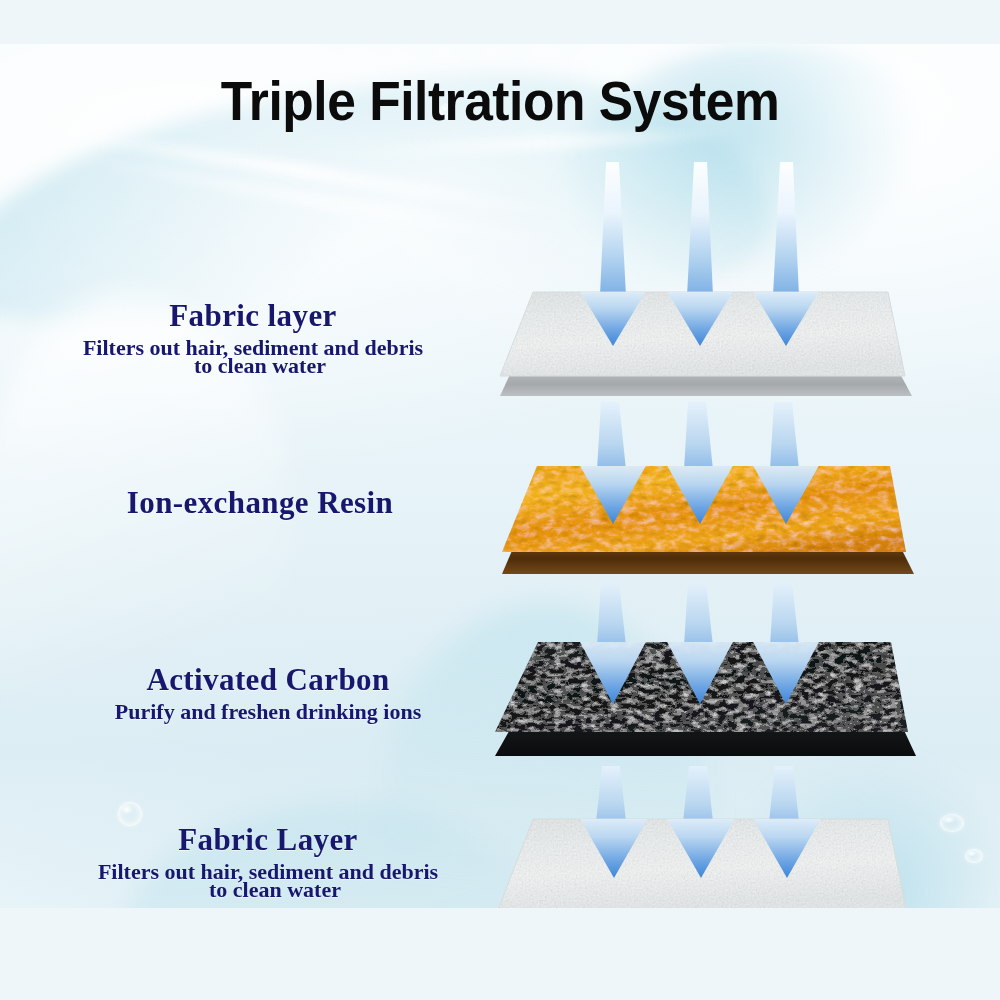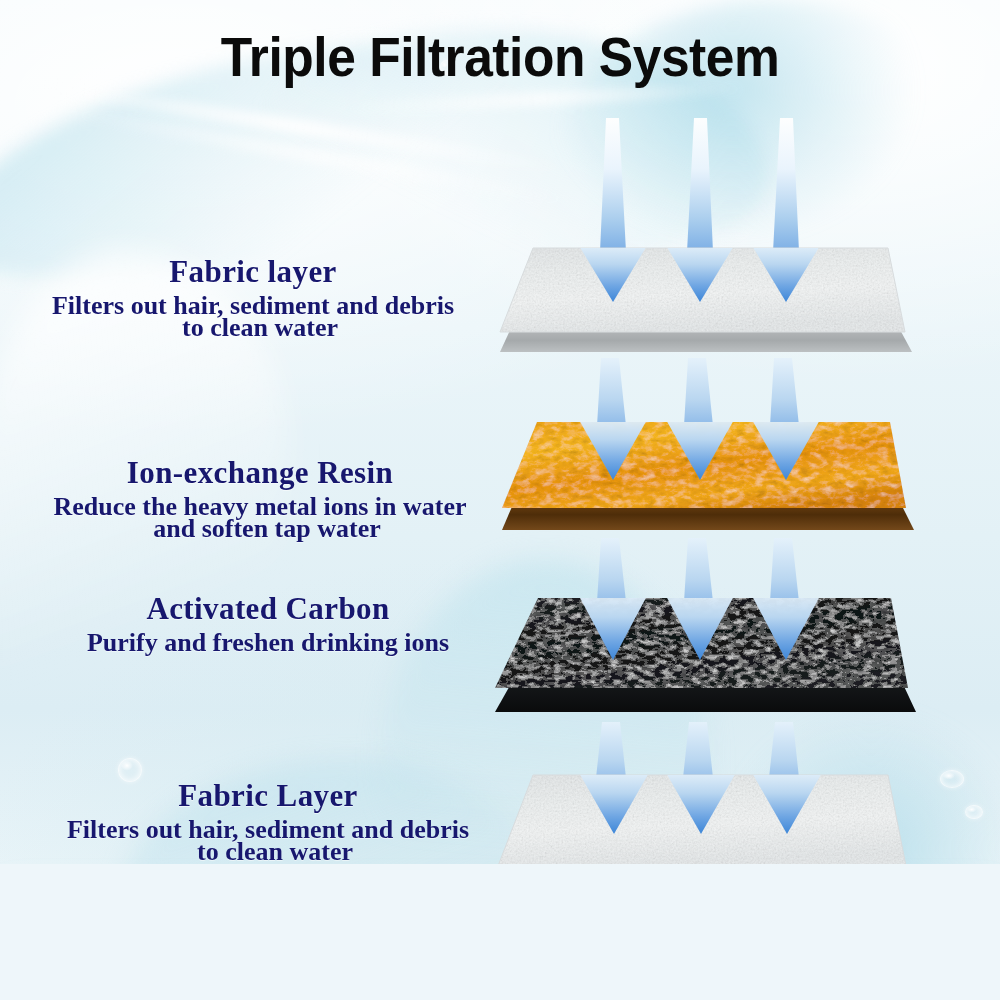--- a/index.html
+++ b/index.html
@@ -8,20 +8,21 @@
     font-family:"Liberation Sans",sans-serif;
     background:#eef6fa;
   }
   #poster{
     position:relative;width:1000px;height:864px;overflow:hidden;
     background:
       radial-gradient(120% 70% at 18% 12%, #ffffff 0%, rgba(255,255,255,0) 55%),
       radial-gradient(90% 60% at 85% 8%, #ffffff 0%, rgba(255,255,255,0) 60%),
       radial-gradient(80% 55% at 50% 100%, #d8ecf2 0%, rgba(216,236,242,0) 65%),
       linear-gradient(180deg,#f3fafc 0%,#eaf5f9 38%,#e3f1f6 62%,#dcedf4 82%,#e8f4f8 100%);
+    margin-top: 44px;
   }
 
   
   .bg-layer{position:absolute;inset:0;pointer-events:none;}
   .swirl{position:absolute;border-radius:50%;filter:blur(9px);}
   .s1{left:-60px;top:60px;width:620px;height:200px;
       background:linear-gradient(150deg,rgba(160,214,230,.55),rgba(220,242,248,0) 70%);
       transform:rotate(-9deg);border-radius:60% 40% 55% 45%/70% 60% 40% 30%;}
   .s2{left:250px;top:30px;width:520px;height:230px;
       background:linear-gradient(200deg,rgba(182,224,236,.5),rgba(255,255,255,0) 72%);
@@ -65,21 +66,21 @@
 
   
   .block{position:absolute;width:500px;text-align:center;color:#16166e;}
   .block .heading{
     font-family:"Liberation Serif",serif;font-weight:bold;
     font-size:31px;line-height:1.05;letter-spacing:.4px;color:#17176e;
     text-shadow:0 1px 0 rgba(255,255,255,.55);
   }
   .block .desc{
     font-family:"Liberation Serif",serif;font-weight:bold;
-    font-size:26px;line-height:1.02;color:#17176e;margin-top:4px;
+    font-size:22px;line-height:1.02;color:#17176e;margin-top:4px;
     text-shadow:0 1px 0 rgba(255,255,255,.5);
   }
   .block .desc .l2{display:block;text-align:center;padding-left:14px;margin-top:-4px;}
   .block .desc .l1{display:block;}
 
   
   #stack{position:absolute;left:0;top:0;width:1000px;height:1000px;}
 </style>
 </head>
 <body>
@@ -304,29 +305,25 @@
   </svg>
 
   <div class="block" style="left:3px;top:256px;">
     <div class="heading">Fabric layer</div>
     <div class="desc">
       <span class="l1">Filters out hair, sediment and debris</span>
       <span class="l2">to clean water</span>
     </div>
   </div>
 
-  <div class="block" style="left:10px;top:457px;">
+  <div class="block" style="left:10px;top:443px;">
     <div class="heading">Ion-exchange Resin</div>
-    <div class="desc">
-      <span class="l1">Reduce the heavy metal ions in water</span>
-      <span class="l2">and soften tap water</span>
-    </div>
-  </div>
-
-  <div class="block" style="left:18px;top:593px;">
+  </div>
+
+  <div class="block" style="left:18px;top:620px;">
     <div class="heading">Activated Carbon</div>
     <div class="desc">
       <span class="l1">Purify and freshen drinking ions</span>
     </div>
   </div>
 
   <div class="block" style="left:18px;top:780px;">
     <div class="heading">Fabric Layer</div>
     <div class="desc">
       <span class="l1">Filters out hair, sediment and debris</span>

